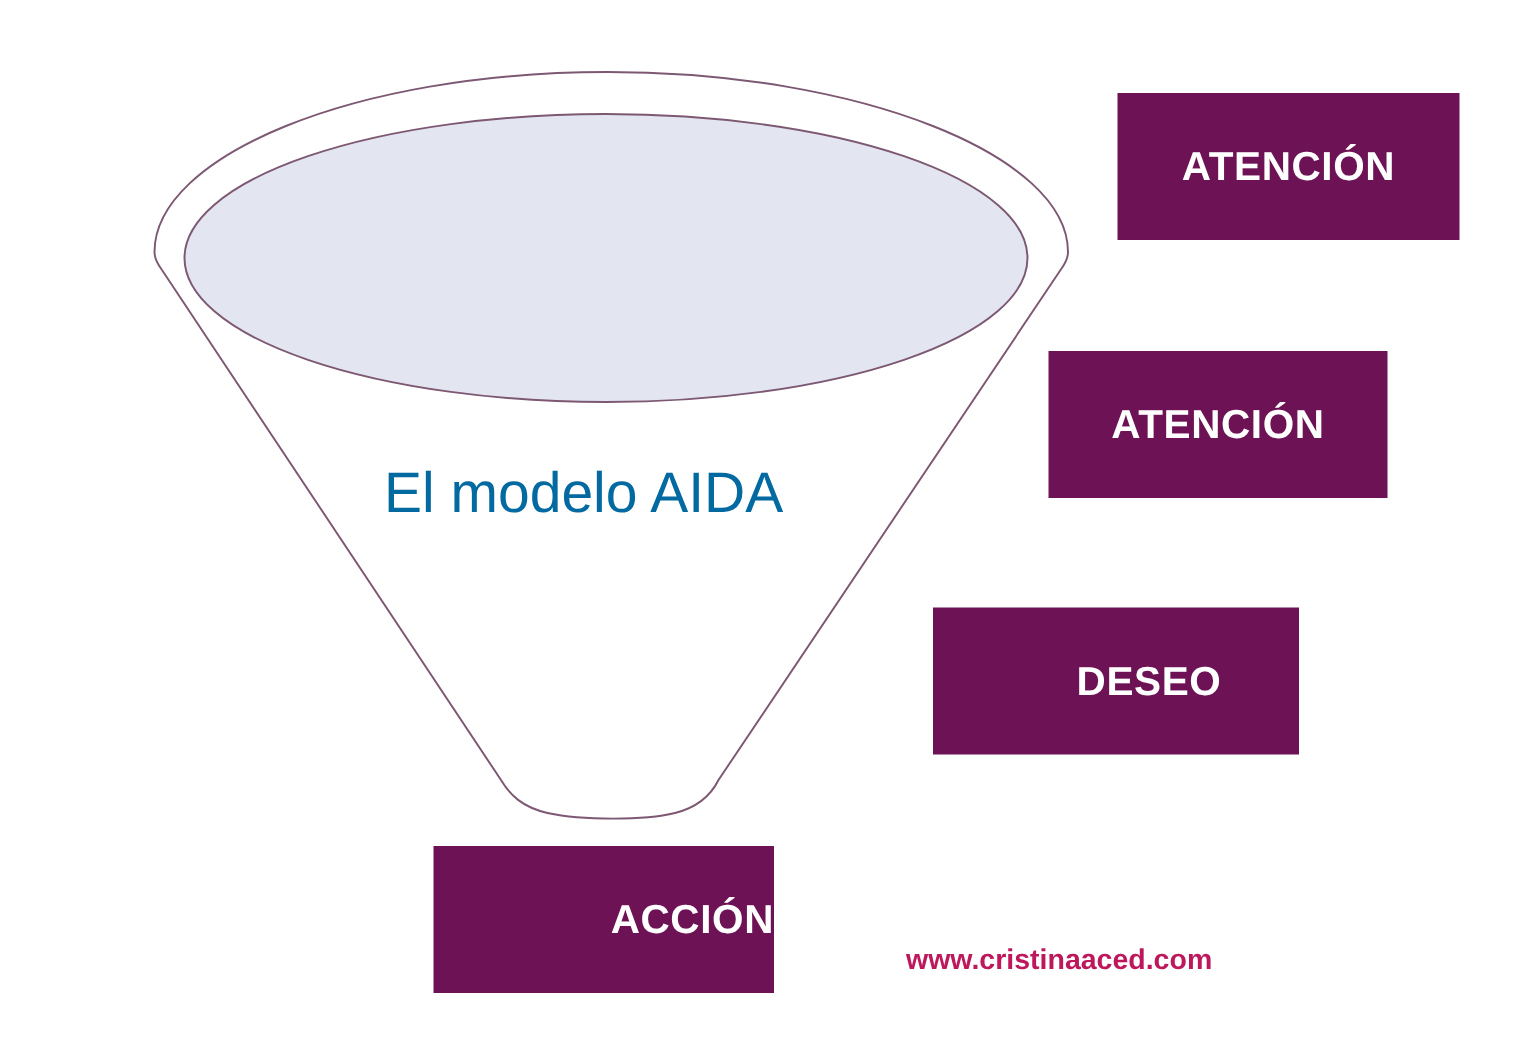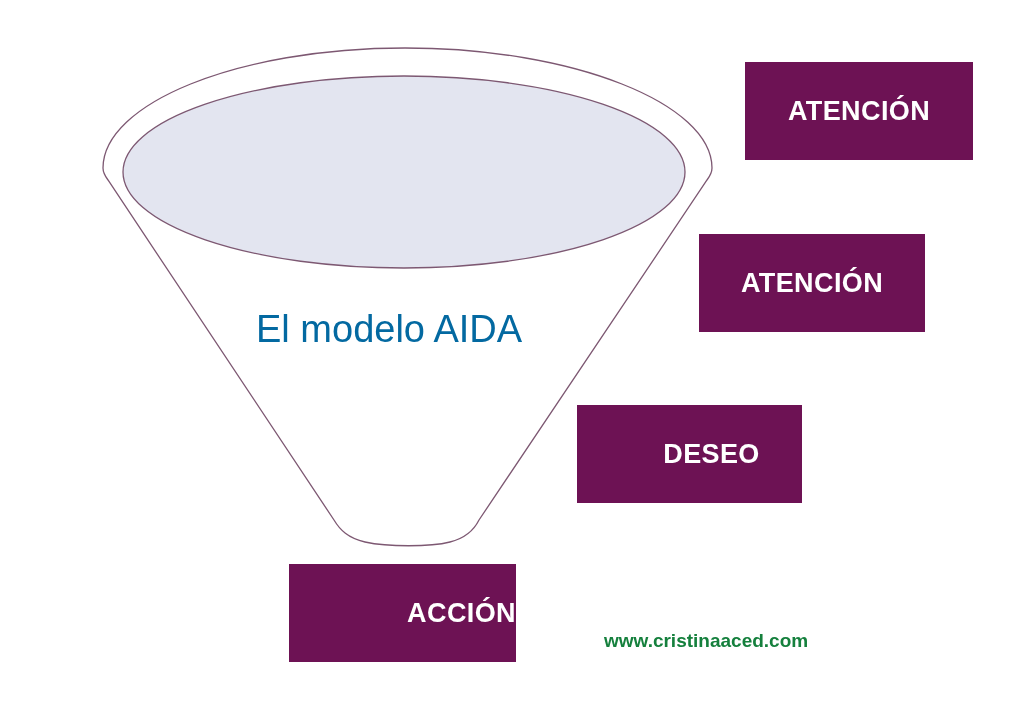--- a/index.html
+++ b/index.html
@@ -46,23 +46,23 @@
     justify-content: center;
   }
   #box-interes {
     left: 699px;
     top: 234px;
     width: 226px;
     height: 98px;
     justify-content: center;
   }
   #box-deseo {
-    left: 577px;
+    left: 622px;
     top: 405px;
-    width: 225px;
+    width: 244px;
     height: 98px;
     justify-content: center;
     padding-left: 44px;
   }
   #box-accion {
     left: 289px;
     top: 564px;
     width: 227px;
     height: 98px;
     justify-content: flex-end;
@@ -76,21 +76,21 @@
     color: #0369a1;
     white-space: nowrap;
     font-family: "Liberation Sans", sans-serif;
   }
   #website-url {
     position: absolute;
     left: 604px;
     top: 630px;
     font-size: 19px;
     font-weight: bold;
-    color: #15803d;
+    color: #be185d;
     white-space: nowrap;
     font-family: "Liberation Sans", sans-serif;
   }
 </style>
 </head>
 <body>
 
 <div id="canvas">
 
   <svg id="funnel-svg" viewBox="0 0 1024 704">

